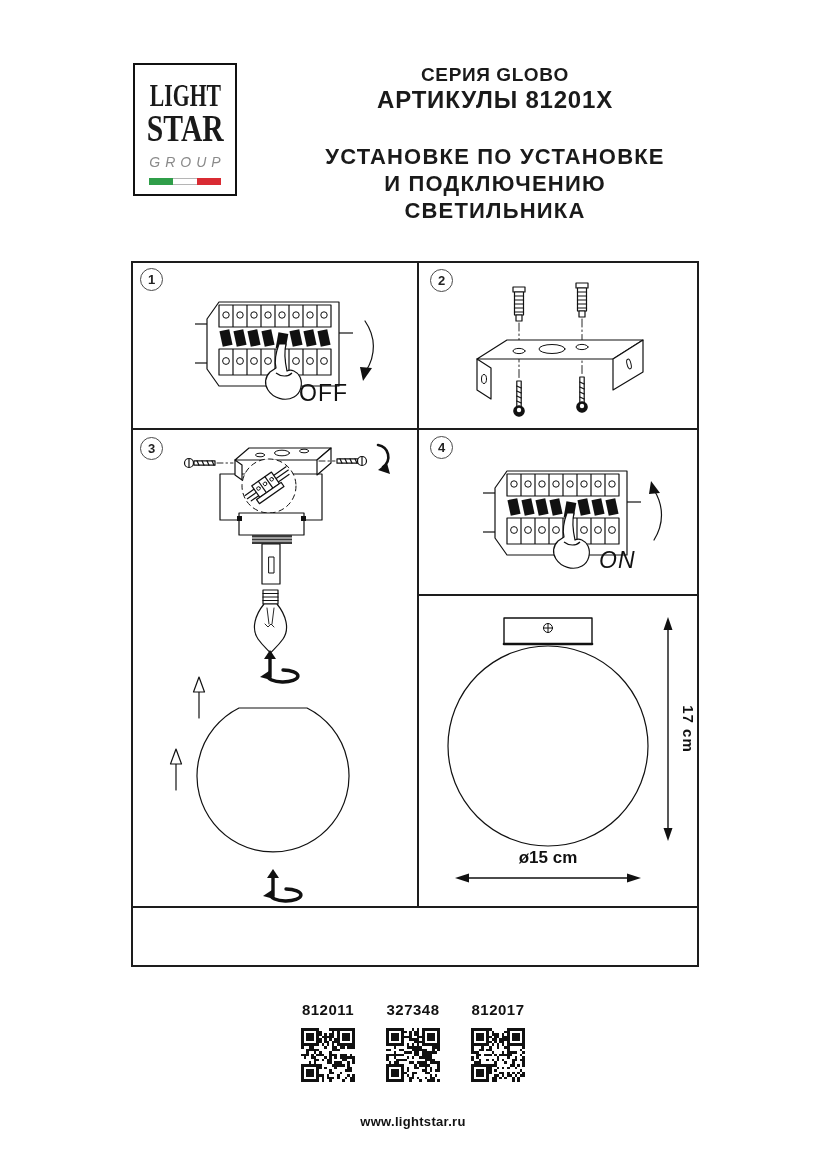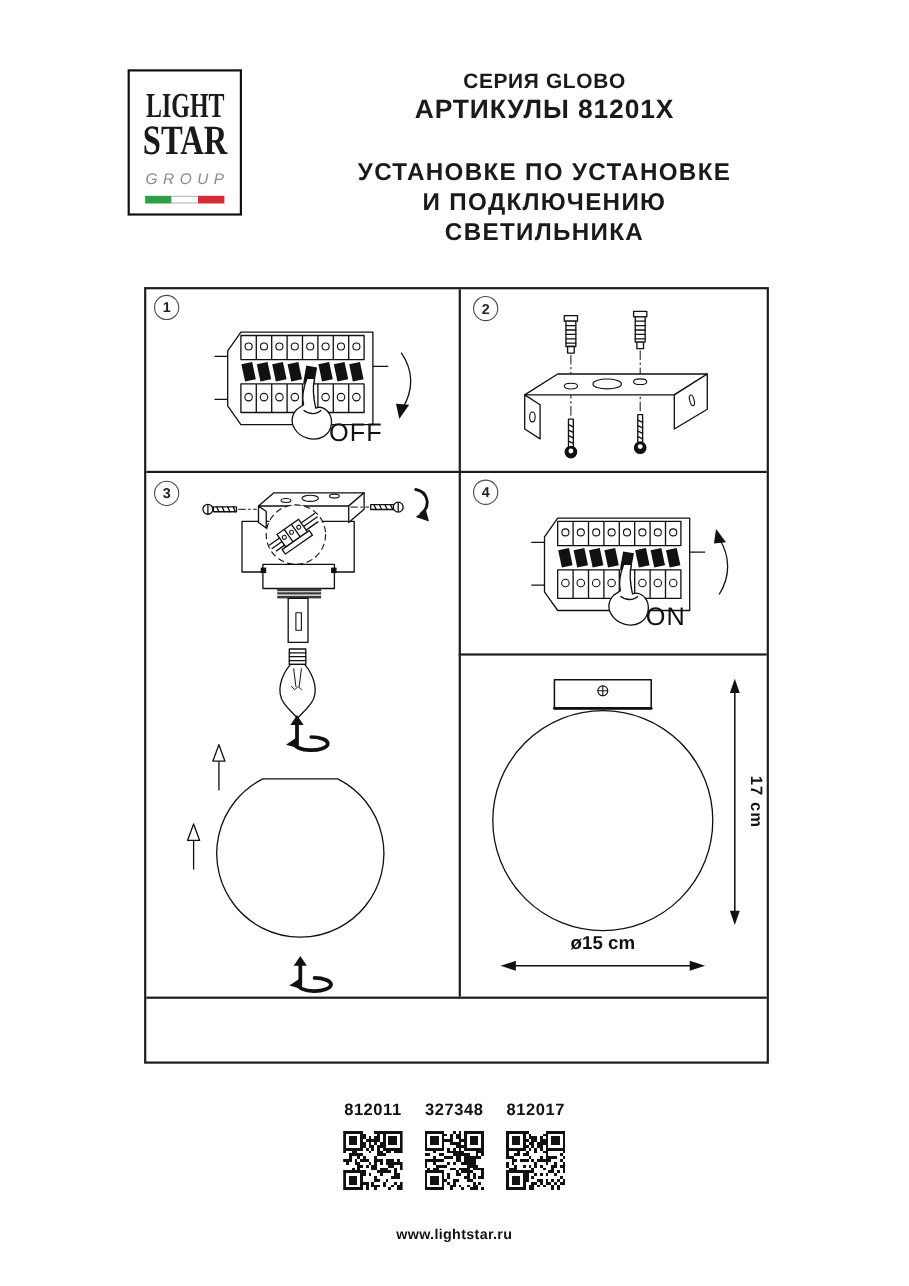--- a/index.html
+++ b/index.html
@@ -1,21 +1,21 @@
 <!DOCTYPE html>
 <html><head>
 <meta charset="utf-8">
 <style>
   * { margin:0; padding:0; box-sizing:border-box; }
   html,body { background:#fff; }
   .page { position:relative; width:826px; height:1169px; background:#fff; overflow:hidden;
           font-family:"Liberation Sans", sans-serif; color:#1a1a1a; }
 
   
-  .logo-box { position:absolute; left:116px; top:63px; width:104px; height:133px;
+  .logo-box { position:absolute; left:133px; top:63px; width:104px; height:133px;
               border:2px solid #111; background:#fff; display:flex; flex-direction:column;
               align-items:center; padding-top:15px; }
   .logo-w1 { font-family:"Liberation Serif", serif; font-weight:700; font-size:32px; line-height:30px;
              transform:scaleX(0.68); transform-origin:center; white-space:nowrap; }
   .logo-w2 { font-family:"Liberation Serif", serif; font-weight:700; font-size:38px; line-height:36px;
              transform:scaleX(0.78); transform-origin:center; white-space:nowrap; }
   .logo-w3 { font-size:14px; letter-spacing:5px; color:#8a8a8a; margin:8px 0 0 5px; white-space:nowrap;font-style:italic; }
   .logo-flag { margin-top:8px; width:72px; height:7px; display:flex; }
   .logo-flag .g { flex:1; background:#2f9e49; }
   .logo-flag .w { flex:1; background:#fff; border-top:1px solid #b5b5b5; border-bottom:1px solid #b5b5b5; }
@@ -44,21 +44,21 @@
               font-size:13px; font-weight:700; color:#222; background:#fff; }
   .switch-label { position:absolute; font-size:23px; font-weight:400; letter-spacing:1px; color:#111; }
 
   .note-line { font-size:13.3px; line-height:17.5px; color:#111; }
 
   svg { display:block; }
   .lineart { stroke:#111; fill:none; stroke-width:1.2; stroke-linecap:round; stroke-linejoin:round; }
 
   
   .articles-row { position:absolute; left:0; right:0; top:1001px; display:flex;
-                  justify-content:center; gap:18px; }
+                  justify-content:center; gap:29px; }
   .art-col { width:56px; display:flex; flex-direction:column; align-items:center; }
   .art-num { font-size:15px; font-weight:700; letter-spacing:0.5px; color:#111; }
   .qr { margin-top:10px; width:54px; height:54px; }
   .qr svg { width:54px; height:54px; }
   .website { position:absolute; left:0; right:0; top:1114px; text-align:center;
              font-size:13px; font-weight:700; letter-spacing:0.3px; color:#111; }
 
   .symdefs { position:absolute; width:0; height:0; overflow:hidden; }
 </style>
 </head>
@@ -334,21 +334,21 @@
 
     <div class="panel p4">
       <div class="step-num" style="left:11px;top:6px;">4</div>
       <svg style="position:absolute;left:48px;top:24px;" width="228" height="126" viewBox="0 0 228 126" xmlns="http://www.w3.org/2000/svg">
         <use href="#sym-breaker" transform="translate(18,4)"></use>
         <g>
           <path d="M187,86 C197,70 197,52 187,36" class="lineart" stroke-width="1.6"></path>
           <polygon points="182,40 193,39 184,27" fill="#111" stroke="none"></polygon>
         </g>
       </svg>
-      <div class="switch-label" style="left:168px;top:117px;">ON</div>
+      <div class="switch-label" style="left:180px;top:117px;font-style:italic;">ON</div>
     </div>
 
     <div class="panel pdim">
       <svg style="position:absolute;left:0;top:0;" width="280" height="310" viewBox="0 0 280 310" xmlns="http://www.w3.org/2000/svg">
         <g class="lineart">
           <circle cx="129" cy="150" r="100" fill="#fff"></circle>
           <g>
             <rect x="85" y="22" width="88" height="26" fill="#fff" stroke-width="1.4"></rect>
             <line x1="85" y1="48" x2="173" y2="48" stroke-width="2.6"></line>
             <circle cx="129" cy="32" r="4.5" stroke-width="1"></circle>

